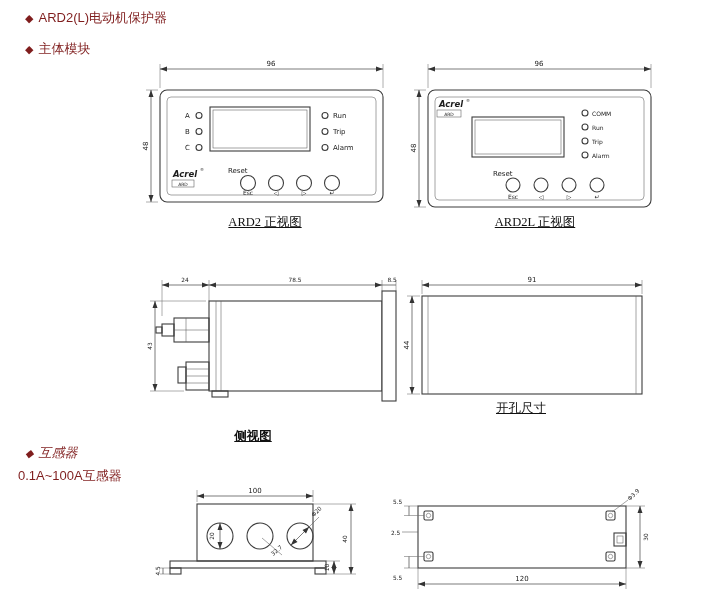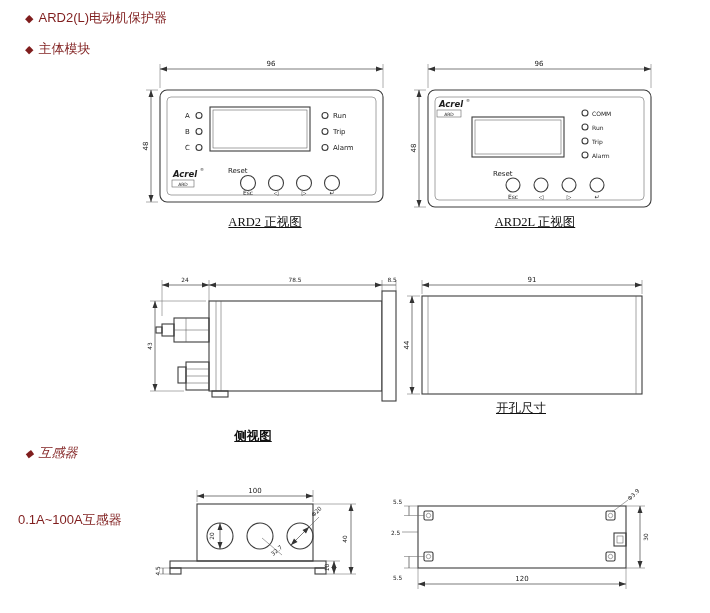--- a/index.html
+++ b/index.html
@@ -193,21 +193,21 @@
     <rect class="ln" x="20" y="22" width="220" height="98"></rect>
     <line class="thin" x1="26" y1="22" x2="26" y2="120"></line>
     <line class="thin" x1="234" y1="22" x2="234" y2="120"></line>
   </g>
 </svg>
 <div class="caption" style="left:446px; top:400px; width:150px;">开孔尺寸</div>
 
 <div class="heading" style="left:25px; top:444px;font-style:italic;">
   <span class="bullet">◆</span><span>互感器</span>
 </div>
-<div class="heading" style="left:18px; top:467px;margin-top:44px;">0.1A~100A互感器</div>
+<div class="heading" style="left:18px; top:467px;">0.1A~100A互感器</div>
 
 <svg style="left:158px; top:486px;" width="220" height="126" viewBox="0 0 220 126">
 
   <line class="ext" x1="39" y1="4" x2="39" y2="16"></line>
   <line class="ext" x1="155" y1="4" x2="155" y2="16"></line>
   <line class="dim" x1="39" y1="10" x2="155" y2="10" marker-start="url(#ar)" marker-end="url(#ar)"></line>
   <text class="dt" x="97" y="7" text-anchor="middle">100</text>
 
   <g>
     <rect class="ln" x="39" y="18" width="116" height="57"></rect>

